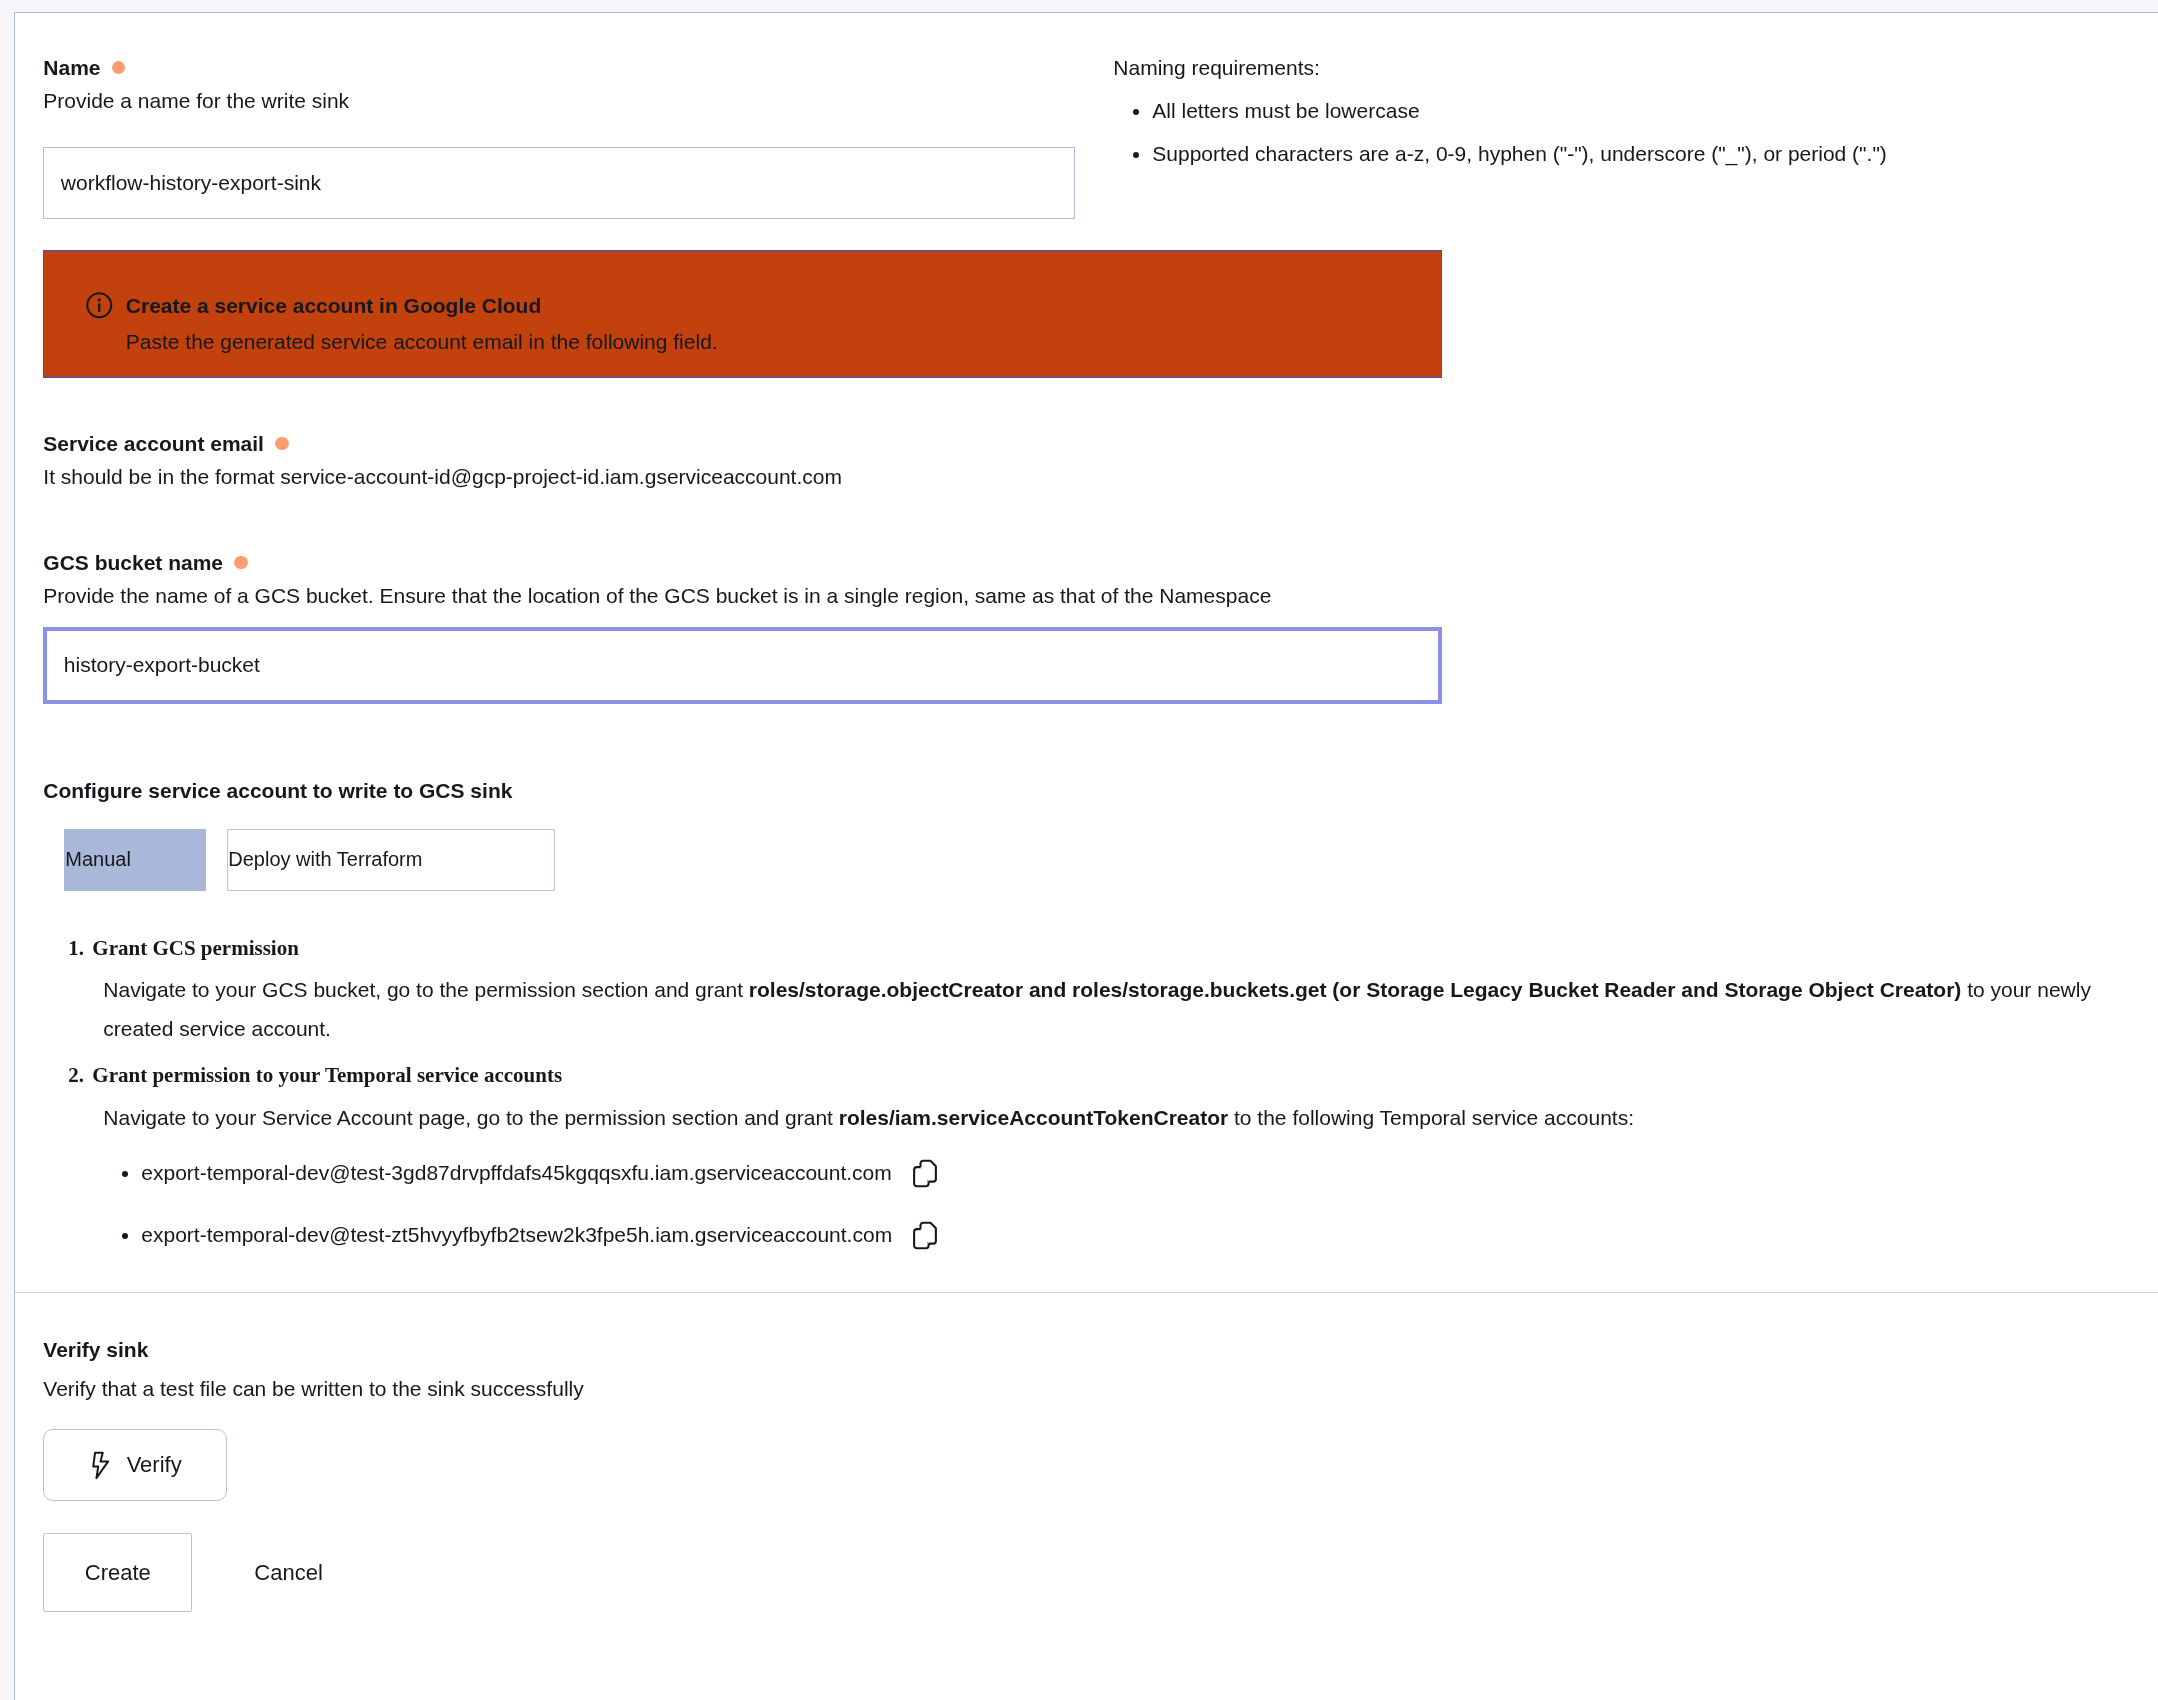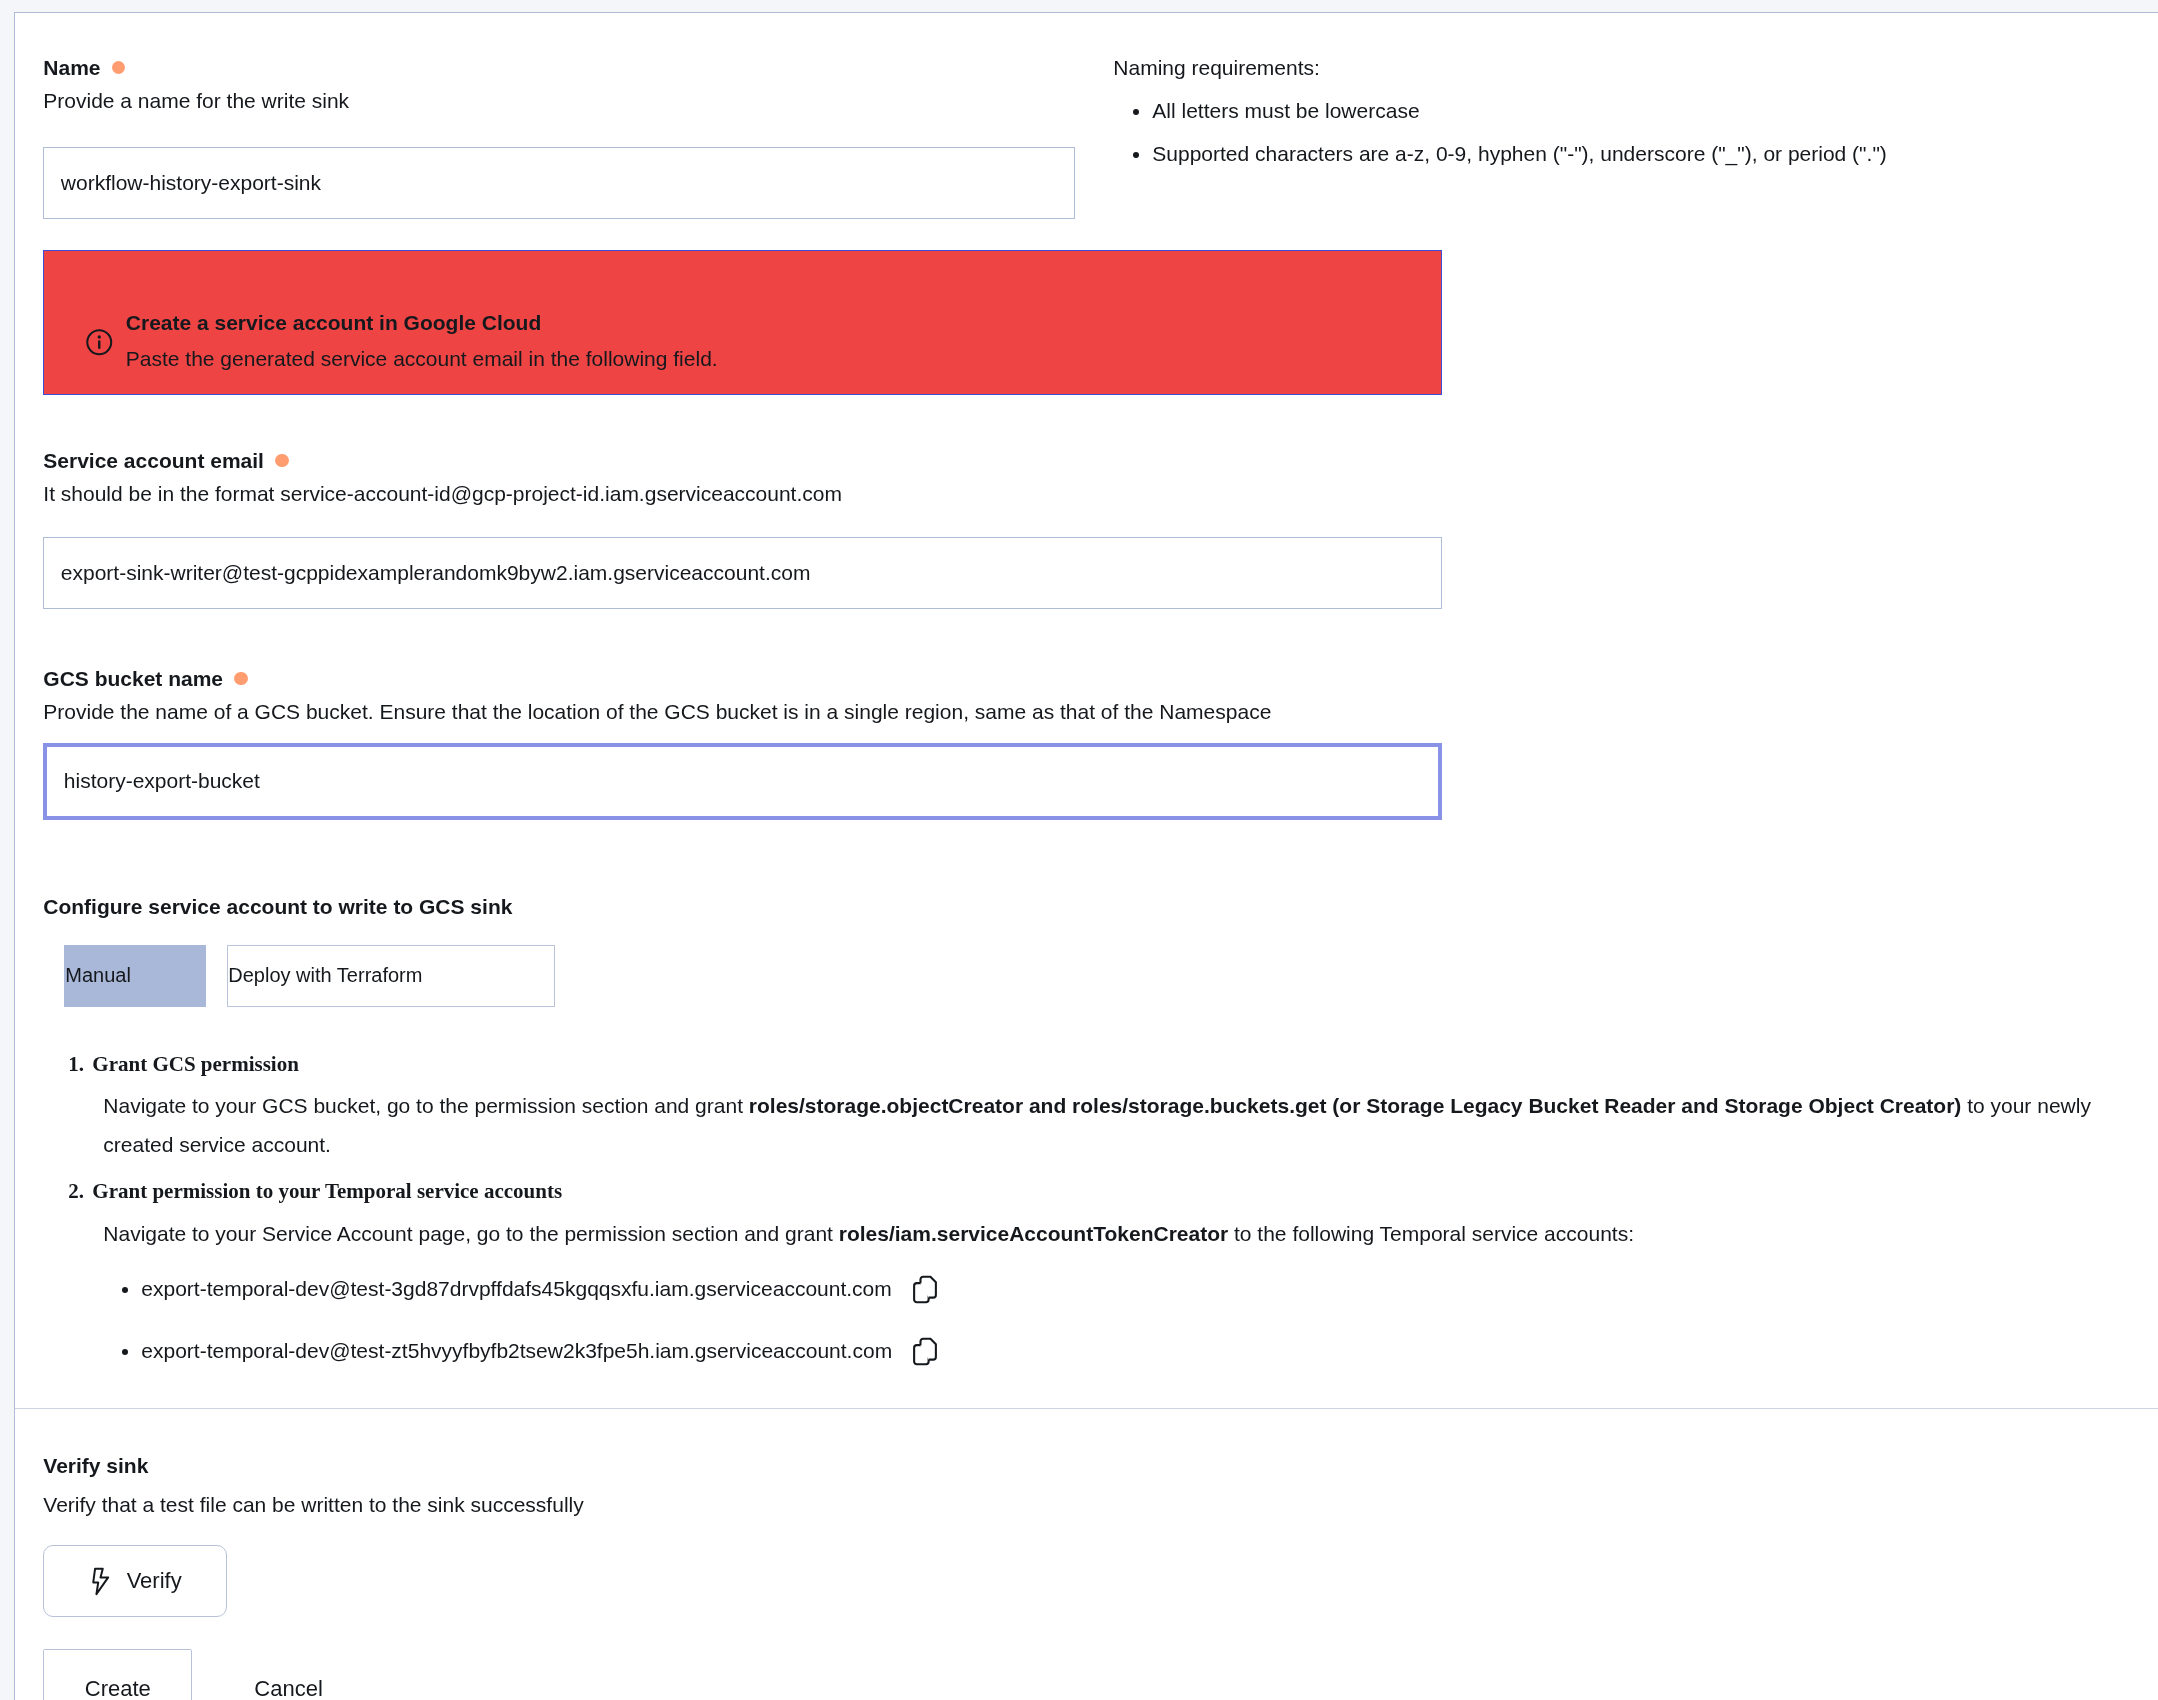--- a/index.html
+++ b/index.html
@@ -40,24 +40,24 @@
     font-family: "Liberation Sans", sans-serif;
     font-size: 21px; color: #15181c;
     padding: 0 16.5px; outline: none; border-radius: 0;
   }
   .input-name { margin-top: 30px; }
   .input-email { margin-top: 27px; width: 1399px; }
   .input-bucket { margin-top: 14.7px; width: 1399px; height: 77px; border: 4.6px solid #8a92e8; }
 
   
   .info-box {
-    margin-top: 31px; width: 1399px; height: 145px;
-    background: #ef4444; border: 1.8px solid #3c4ed8;
+    margin-top: 31px; width: 1399px; height: 128px;
+    background: #c2410c; border: 1.8px solid #3c4ed8;
     padding: 37px 18.4px 0 41px;
-    display: flex; align-items: center;
+    display: flex; align-items: flex-start;
   }
   .info-icon { flex: 0 0 auto; margin-top: 2.8px; }
   .info-text { margin-left: 12px; }
   .info-title { font-size: 21px; font-weight: 700; line-height: 35px; }
   .info-desc { font-size: 21px; line-height: 37px; }
 
   .section-label2 { margin-top: 49px; }
   .section-label3 { margin-top: 53px; }
 
   
@@ -132,21 +132,20 @@
         <div class="info-desc">Paste the generated service account email in the following field.</div>
       </div>
     </div>
 
     
     <div class="field-label section-label2">
       <span>Service account email</span>
       <span class="req-dot"></span>
     </div>
     <div class="field-desc">It should be in the format service-account-id@gcp-project-id.iam.gserviceaccount.com</div>
-    <input class="text-input input-email" type="text" value="export-sink-writer@test-gcppidexamplerandomk9byw2.iam.gserviceaccount.com" style="">
 
     
     <div class="field-label section-label3">
       <span>GCS bucket name</span>
       <span class="req-dot"></span>
     </div>
     <div class="field-desc">Provide the name of a GCS bucket. Ensure that the location of the GCS bucket is in a single region, same as that of the Namespace</div>
     <input class="text-input input-bucket" type="text" value="history-export-bucket" style="">
 
     

